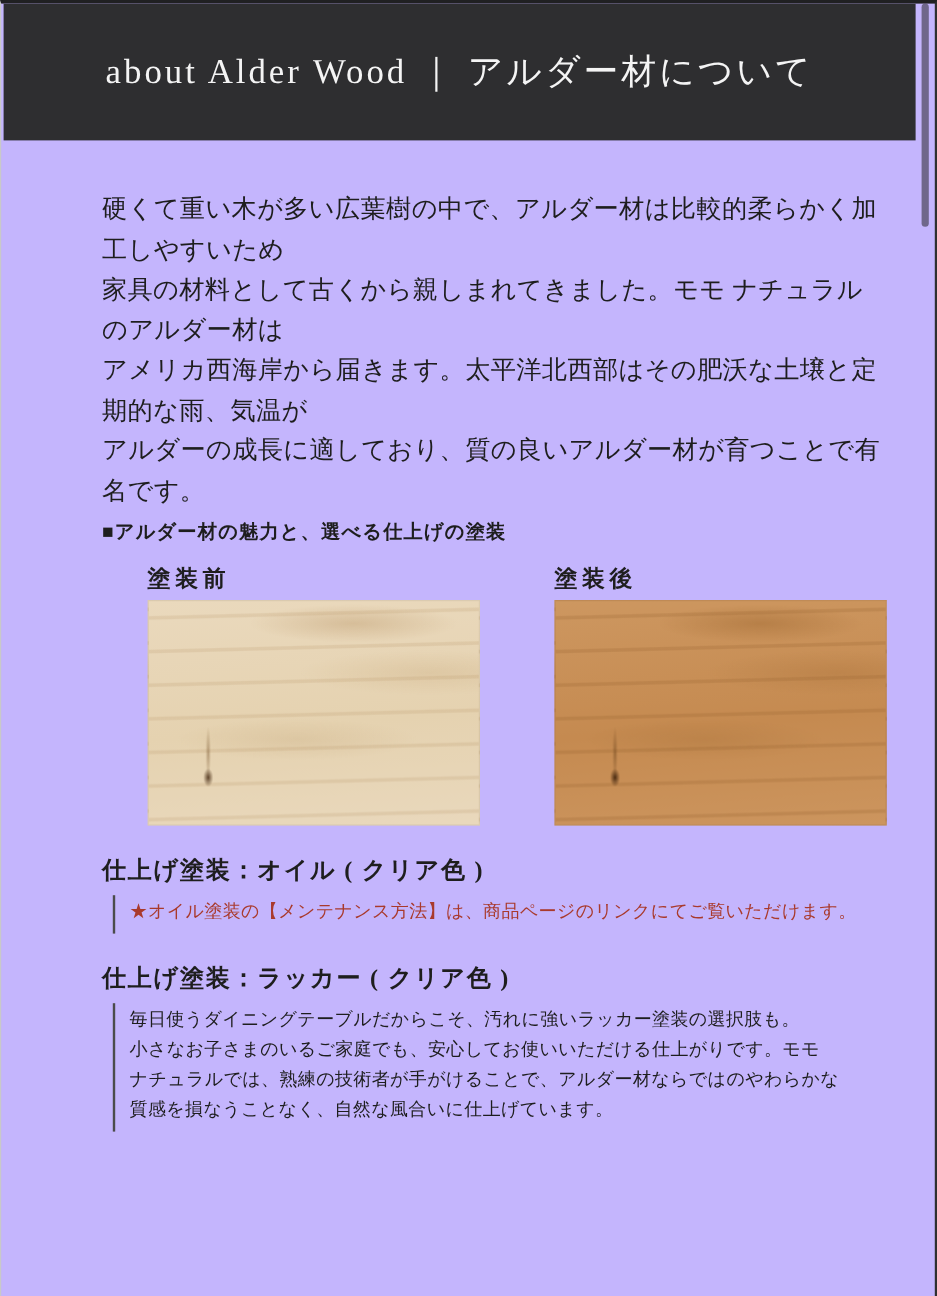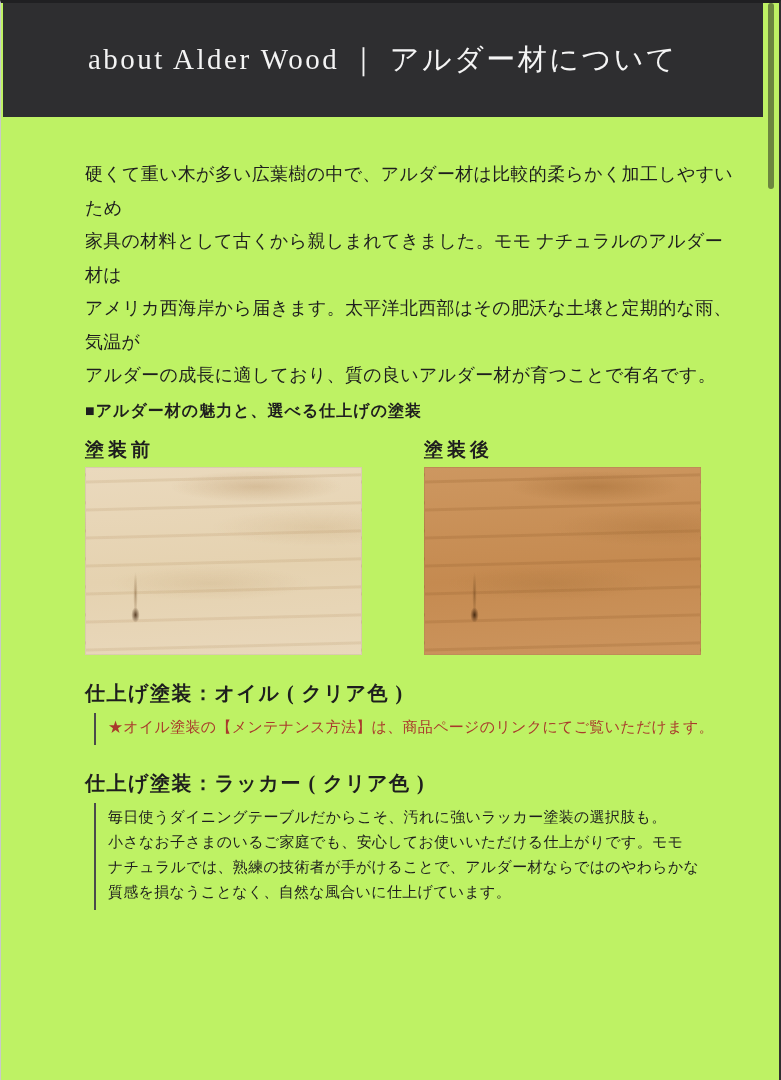--- a/index.html
+++ b/index.html
@@ -1,20 +1,20 @@
 <!DOCTYPE html>
 <html lang="ja"><head>
 <meta charset="utf-8">
 <style>
   html,body{margin:0;padding:0;background:#ffffff;}
   .page{
     position:relative;
     width:781px;height:1080px;
     margin:0;
-    background:#bef264;
+    background:#c4b5fd;
     overflow:hidden;
     box-sizing:border-box;
     border-left:1px solid #c9c9c9;
     border-right:2px solid #2f2f2f;
     border-top:3px solid #202022;
     font-family:"Liberation Serif","DejaVu Serif",serif;
     color:var(--body_text,#1e1e1e);
   }
   
   .banner{
@@ -39,38 +39,39 @@
     border-radius:3px;
     z-index:5;
   }
   
   main{
     padding:41px 40px 0 84px;
     box-sizing:border-box;
   }
   .body-par{
     margin:0;
-    font-size:18px;
+    font-size:21px;
     line-height:33.5px;
     letter-spacing:.3px;
     white-space:pre-line;
   }
   h2.square-heading{
     margin:4px 0 0 0;
     font-size:16px;
     line-height:28px;
     font-weight:700;
     letter-spacing:1px;
   }
   .appeal-par{margin-top:7px;}
   
   .compare{
     display:flex;
     gap:62px;
     margin-top:12px;
+    justify-content:flex-end;
   }
   .compare figure{margin:0;}
   .compare figcaption{
     font-size:19px;
     font-weight:700;
     letter-spacing:4px;
     line-height:26px;
     margin-bottom:4px;
   }
   .wood{

